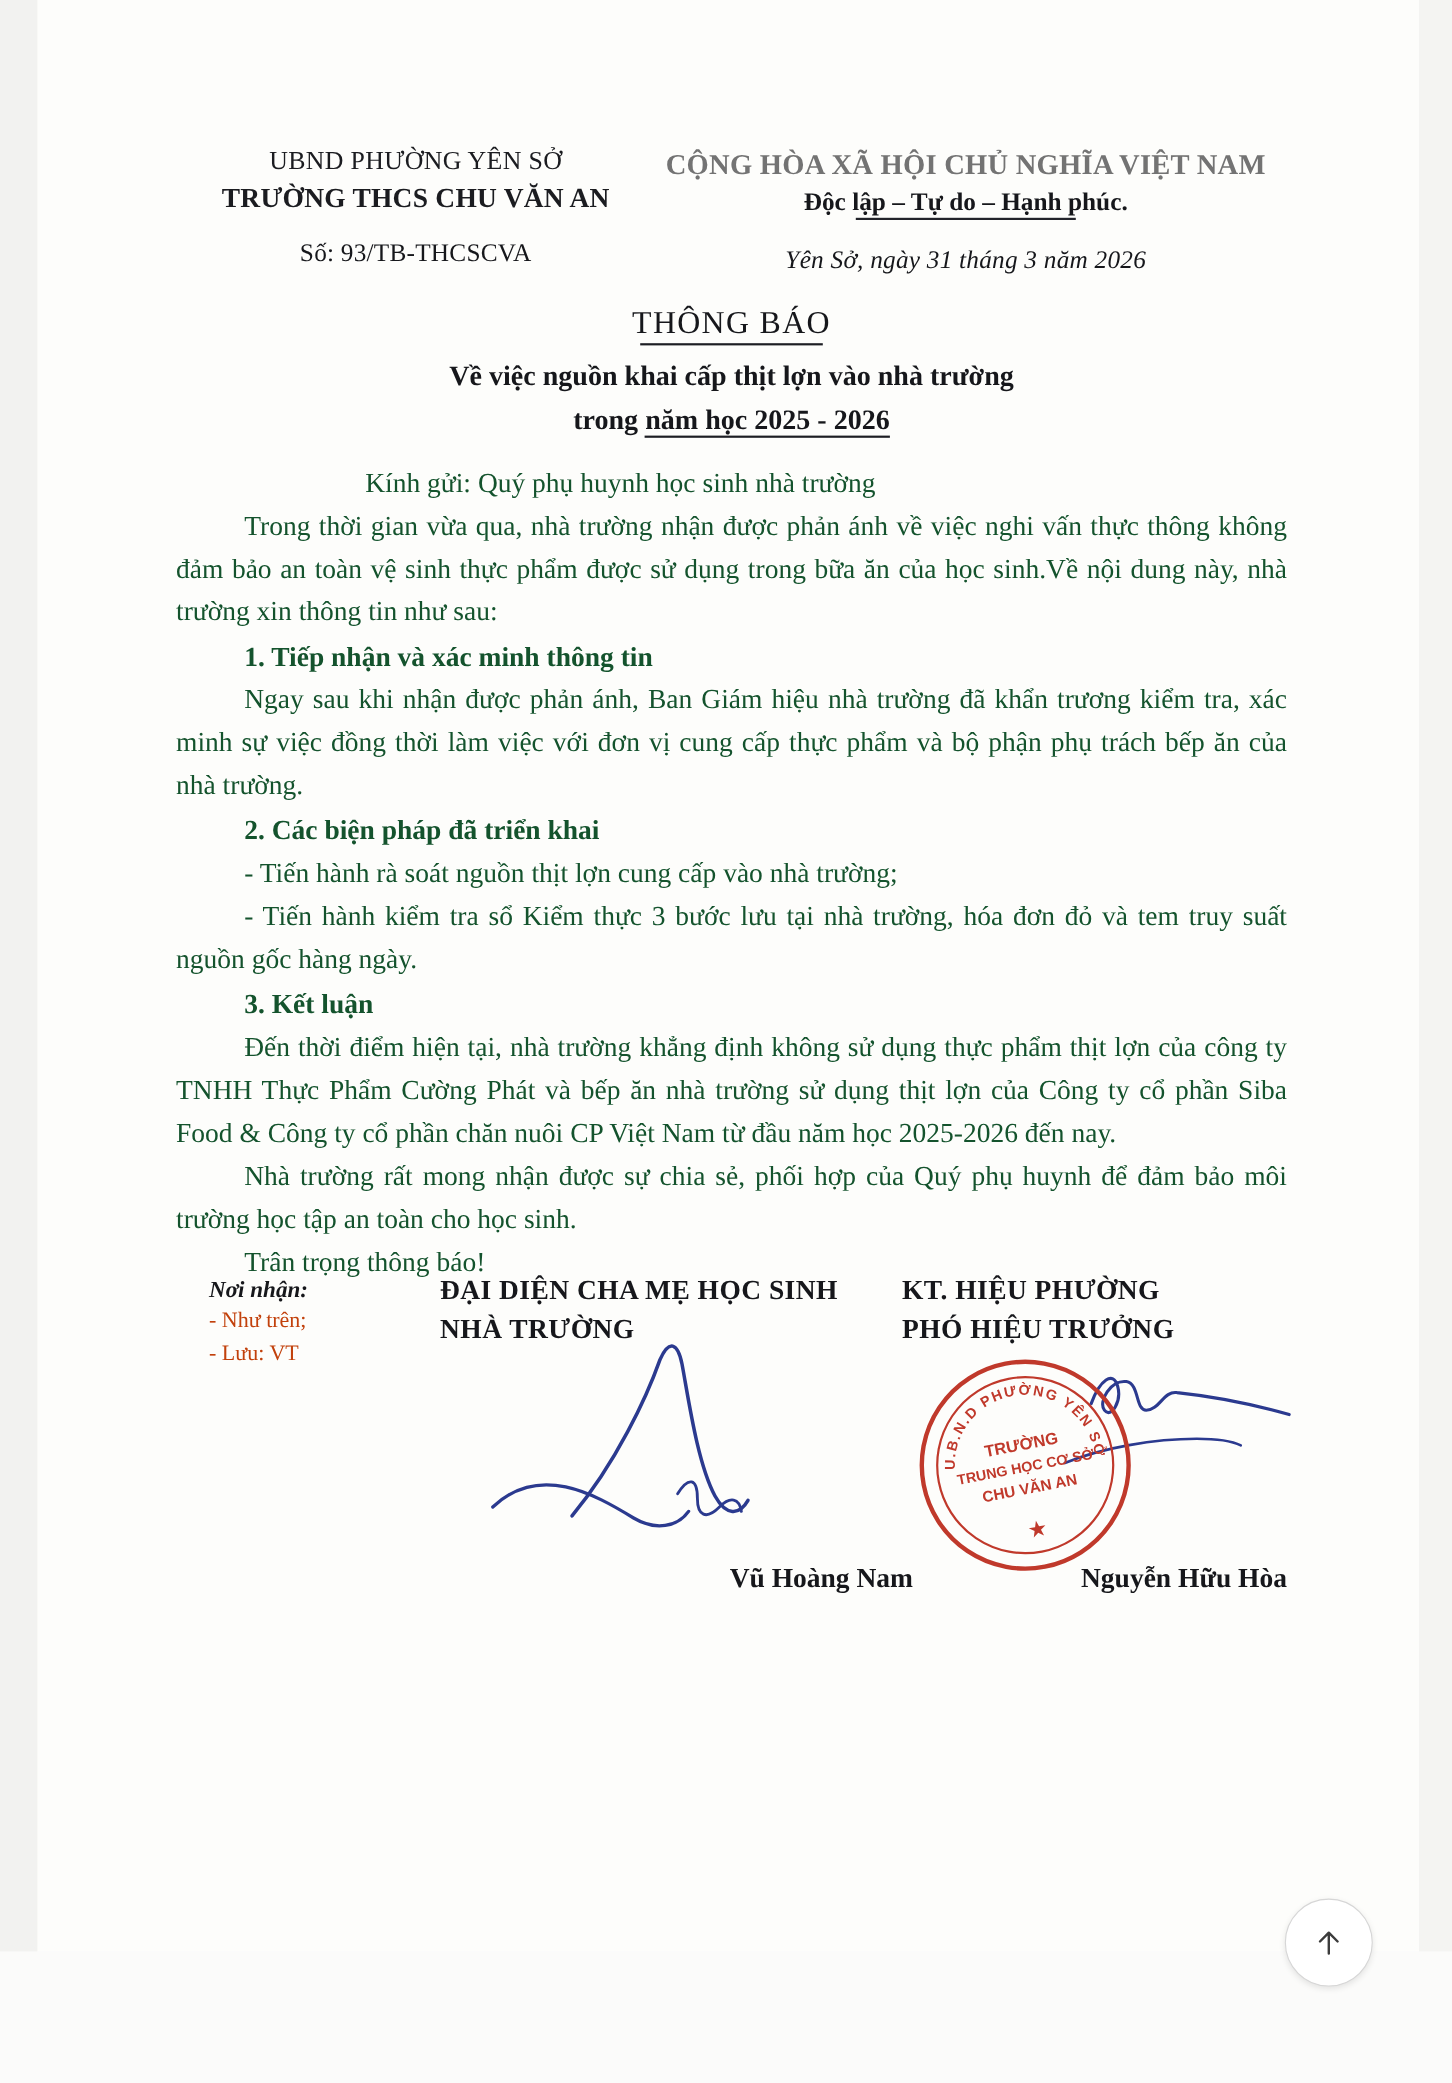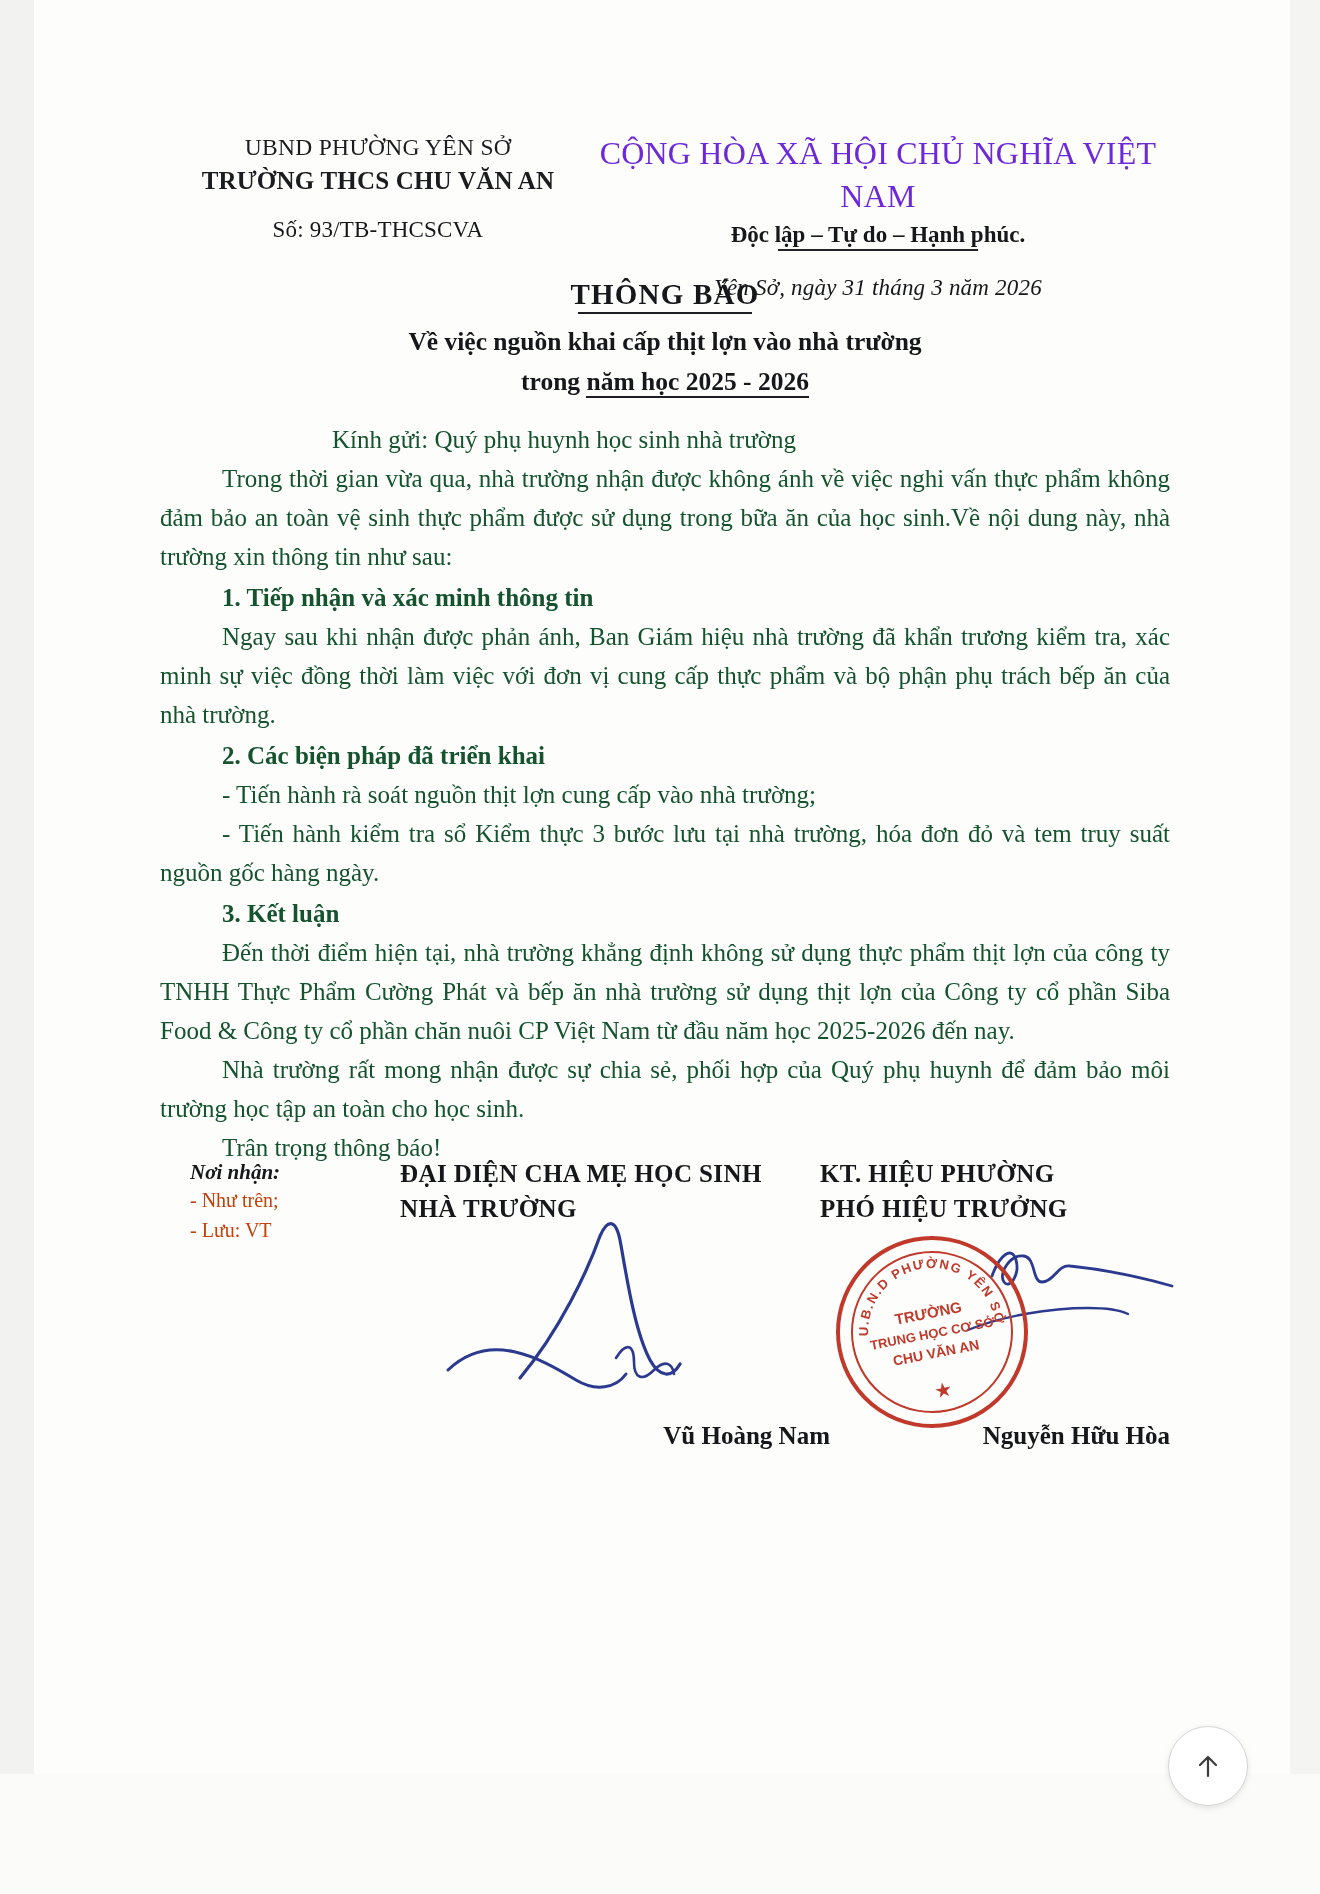--- a/index.html
+++ b/index.html
@@ -71,25 +71,25 @@
     letter-spacing: .3px;
     line-height: 1.35;
     color: #1b1c20;
   }
   .org-line.bold {
     font-weight: bold;
     font-size: 25px;
     letter-spacing: .2px;
   }
   .nation-line {
-    font-weight: normal;
-    font-size: 32px;
+    font-weight: bold;
+    font-size: 26px;
     letter-spacing: .2px;
     line-height: 1.35;
-    color: #6d28d9;
+    color: #737373;
   }
   .motto-line {
     font-weight: bold;
     font-size: 23px;
     line-height: 1.5;
     position: relative;
     display: inline-block;
   }
   .motto-line::after {
     content: "";
@@ -114,21 +114,21 @@
 
   
   .title-block {
     position: absolute;
     top: 278px;
     left: 0;
     width: 1010px;
     text-align: center;
   }
   .title-main {
-    font-weight: bold;
+    font-weight: normal;
     font-size: 29px;
     letter-spacing: 1.2px;
     position: relative;
     display: inline-block;
   }
   .title-main::after {
     content: "";
     position: absolute;
     left: 4%;
     right: 4%;
@@ -304,21 +304,21 @@
     </div>
 
     <div class="title-block">
       <div><span class="title-main">THÔNG BÁO</span></div>
       <div class="title-sub">Về việc nguồn khai cấp thịt lợn vào nhà trường</div>
       <div class="title-sub2"><span>trong </span><span class="u">năm học 2025 - 2026</span></div>
     </div>
 
     <div class="content">
       <p class="kinhgui">Kính gửi: Quý phụ huynh học sinh nhà trường</p>
-      <p>Trong thời gian vừa qua, nhà trường nhận được không ánh về việc nghi vấn thực phẩm không đảm bảo an toàn vệ sinh thực phẩm được sử dụng trong bữa ăn của học sinh.Về nội dung này, nhà trường xin thông tin như sau:</p>
+      <p>Trong thời gian vừa qua, nhà trường nhận được phản ánh về việc nghi vấn thực thông không đảm bảo an toàn vệ sinh thực phẩm được sử dụng trong bữa ăn của học sinh.Về nội dung này, nhà trường xin thông tin như sau:</p>
       <p class="heading">1. Tiếp nhận và xác minh thông tin</p>
       <p>Ngay sau khi nhận được phản ánh, Ban Giám hiệu nhà trường đã khẩn trương kiểm tra, xác minh sự việc đồng thời làm việc với đơn vị cung cấp thực phẩm và bộ phận phụ trách bếp ăn của nhà trường.</p>
       <p class="heading">2. Các biện pháp đã triển khai</p>
       <p class="dash">- Tiến hành rà soát nguồn thịt lợn cung cấp vào nhà trường;</p>
       <p class="dash">- Tiến hành kiểm tra sổ Kiểm thực 3 bước lưu tại nhà trường, hóa đơn đỏ và tem truy suất nguồn gốc hàng ngày.</p>
       <p class="heading">3. Kết luận</p>
       <p>Đến thời điểm hiện tại, nhà trường khẳng định không sử dụng thực phẩm thịt lợn của công ty TNHH Thực Phẩm Cường Phát và bếp ăn nhà trường sử dụng thịt lợn của Công ty cổ phần Siba Food &amp; Công ty cổ phần chăn nuôi CP Việt Nam từ đầu năm học 2025-2026 đến nay.</p>
       <p>Nhà trường rất mong nhận được sự chia sẻ, phối hợp của Quý phụ huynh để đảm bảo môi trường học tập an toàn cho học sinh.</p>
       <p>Trân trọng thông báo!</p>
     </div>

